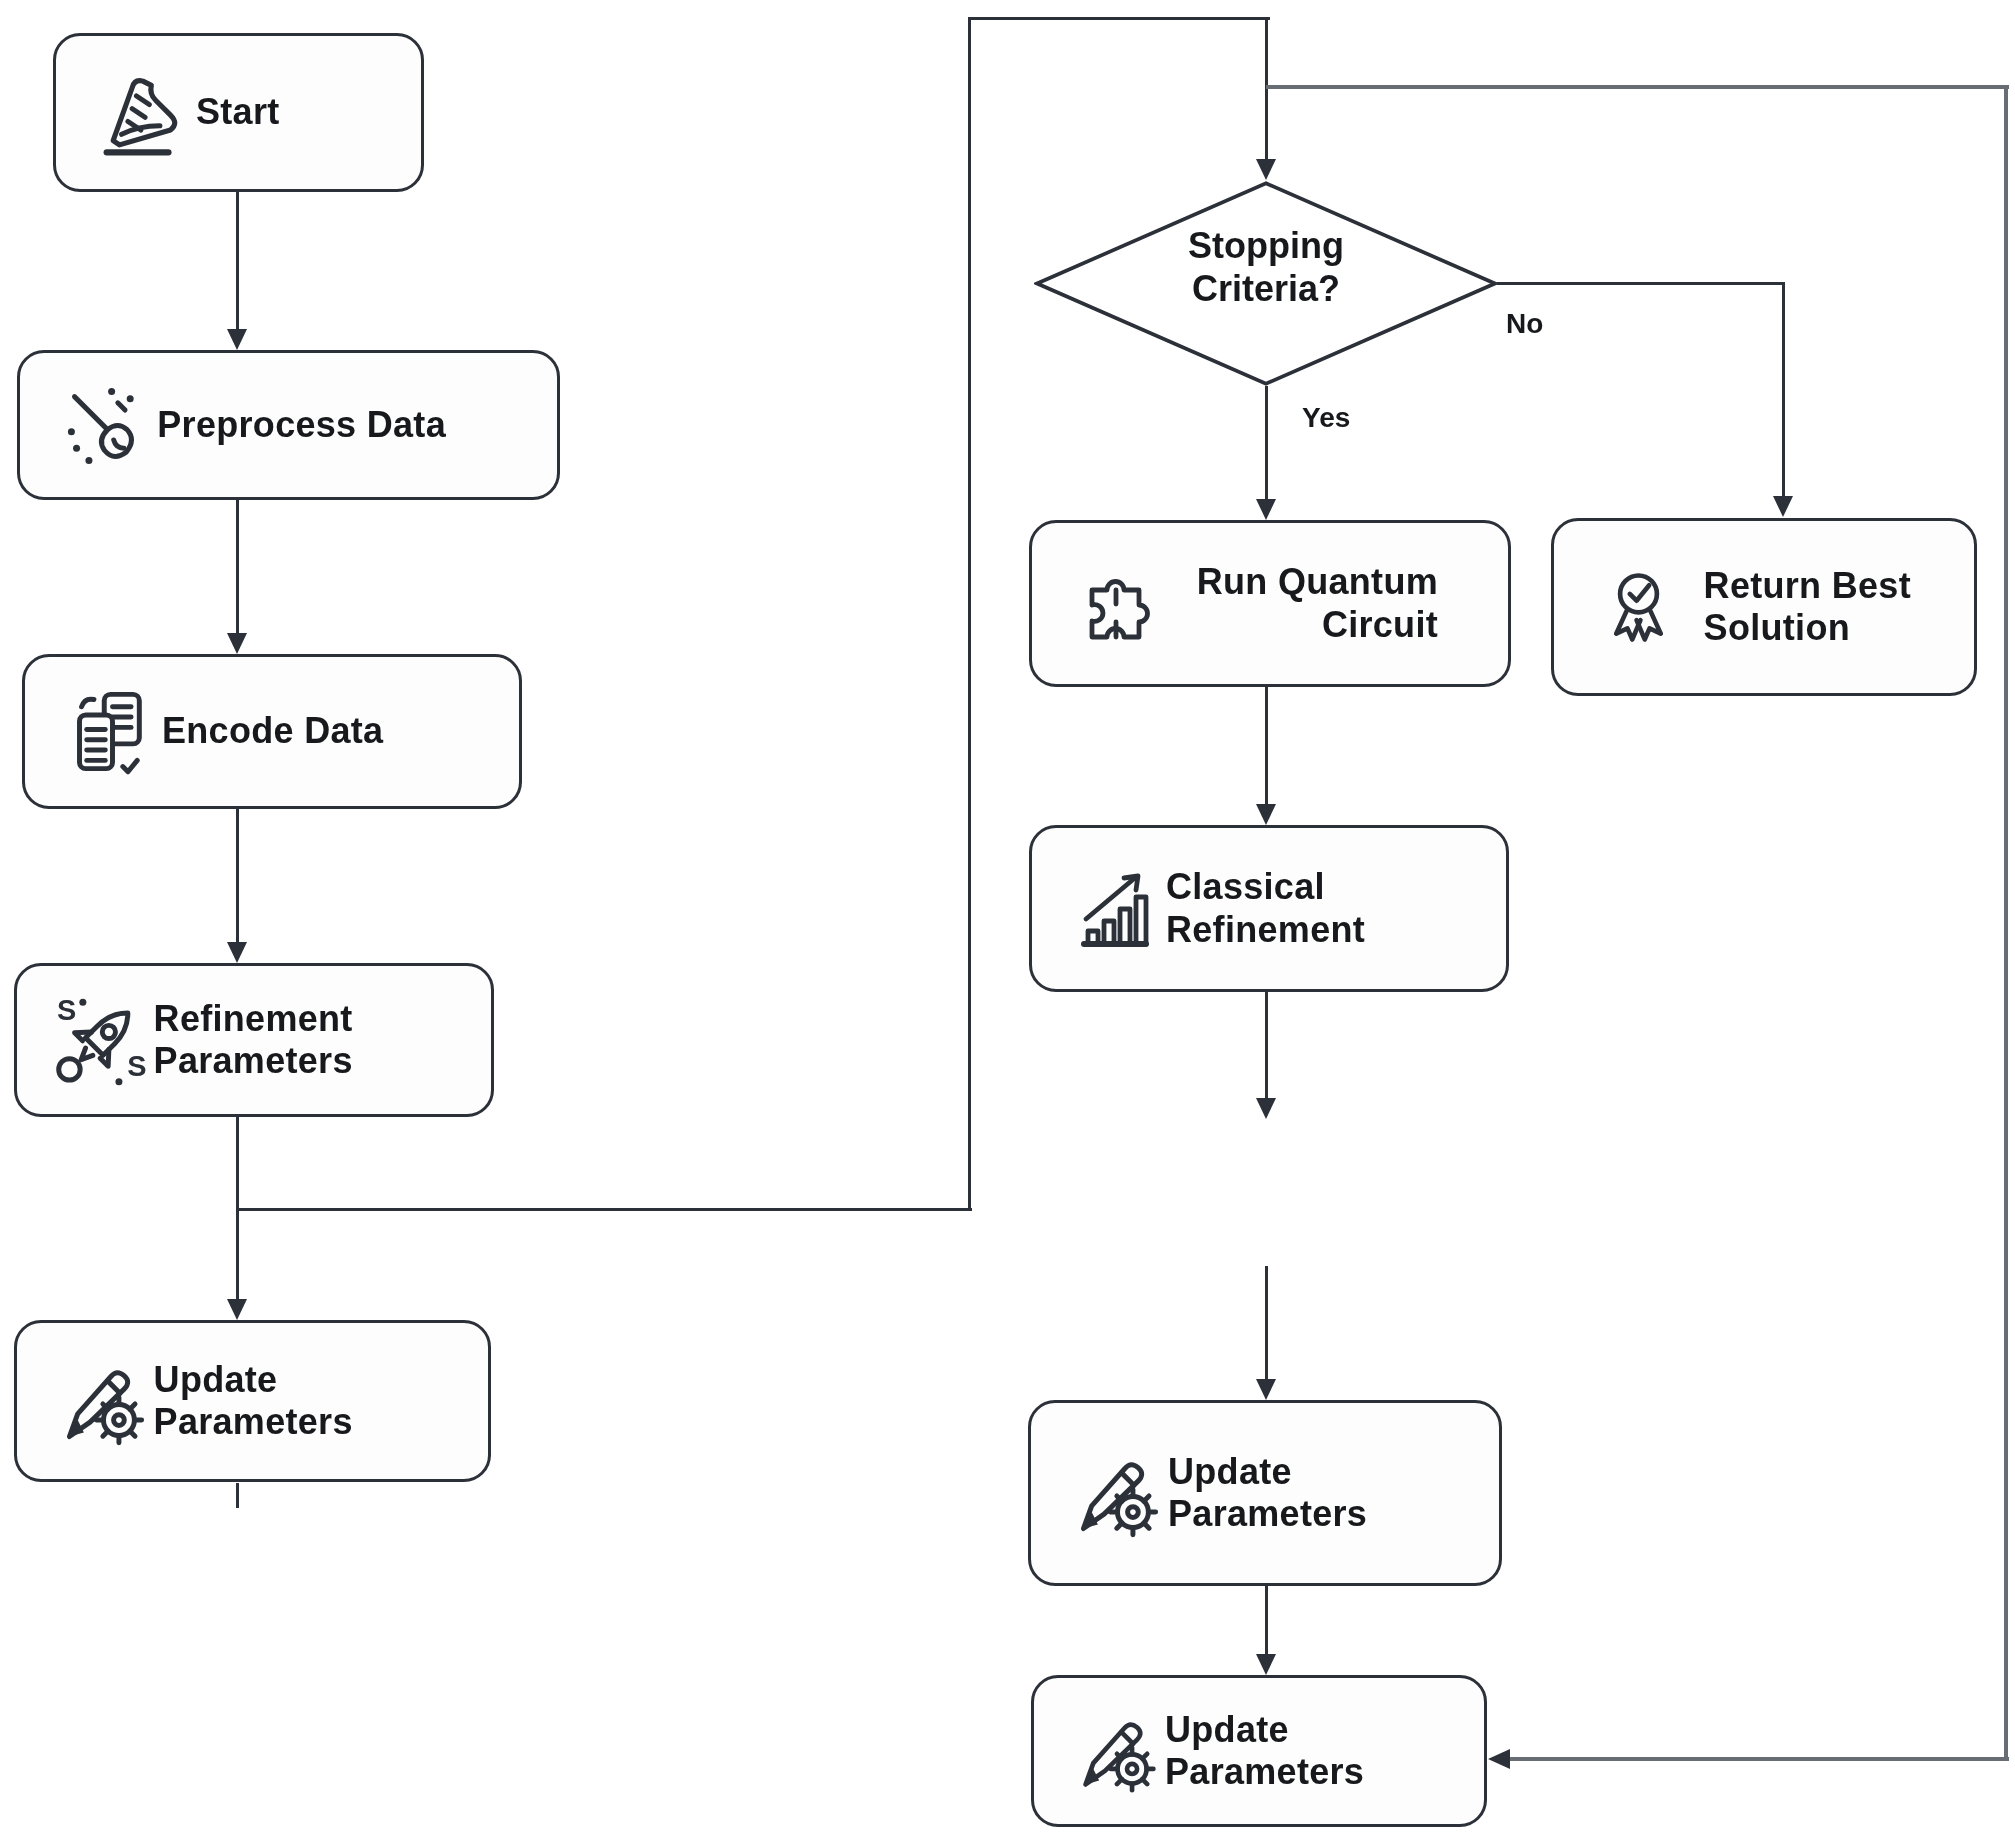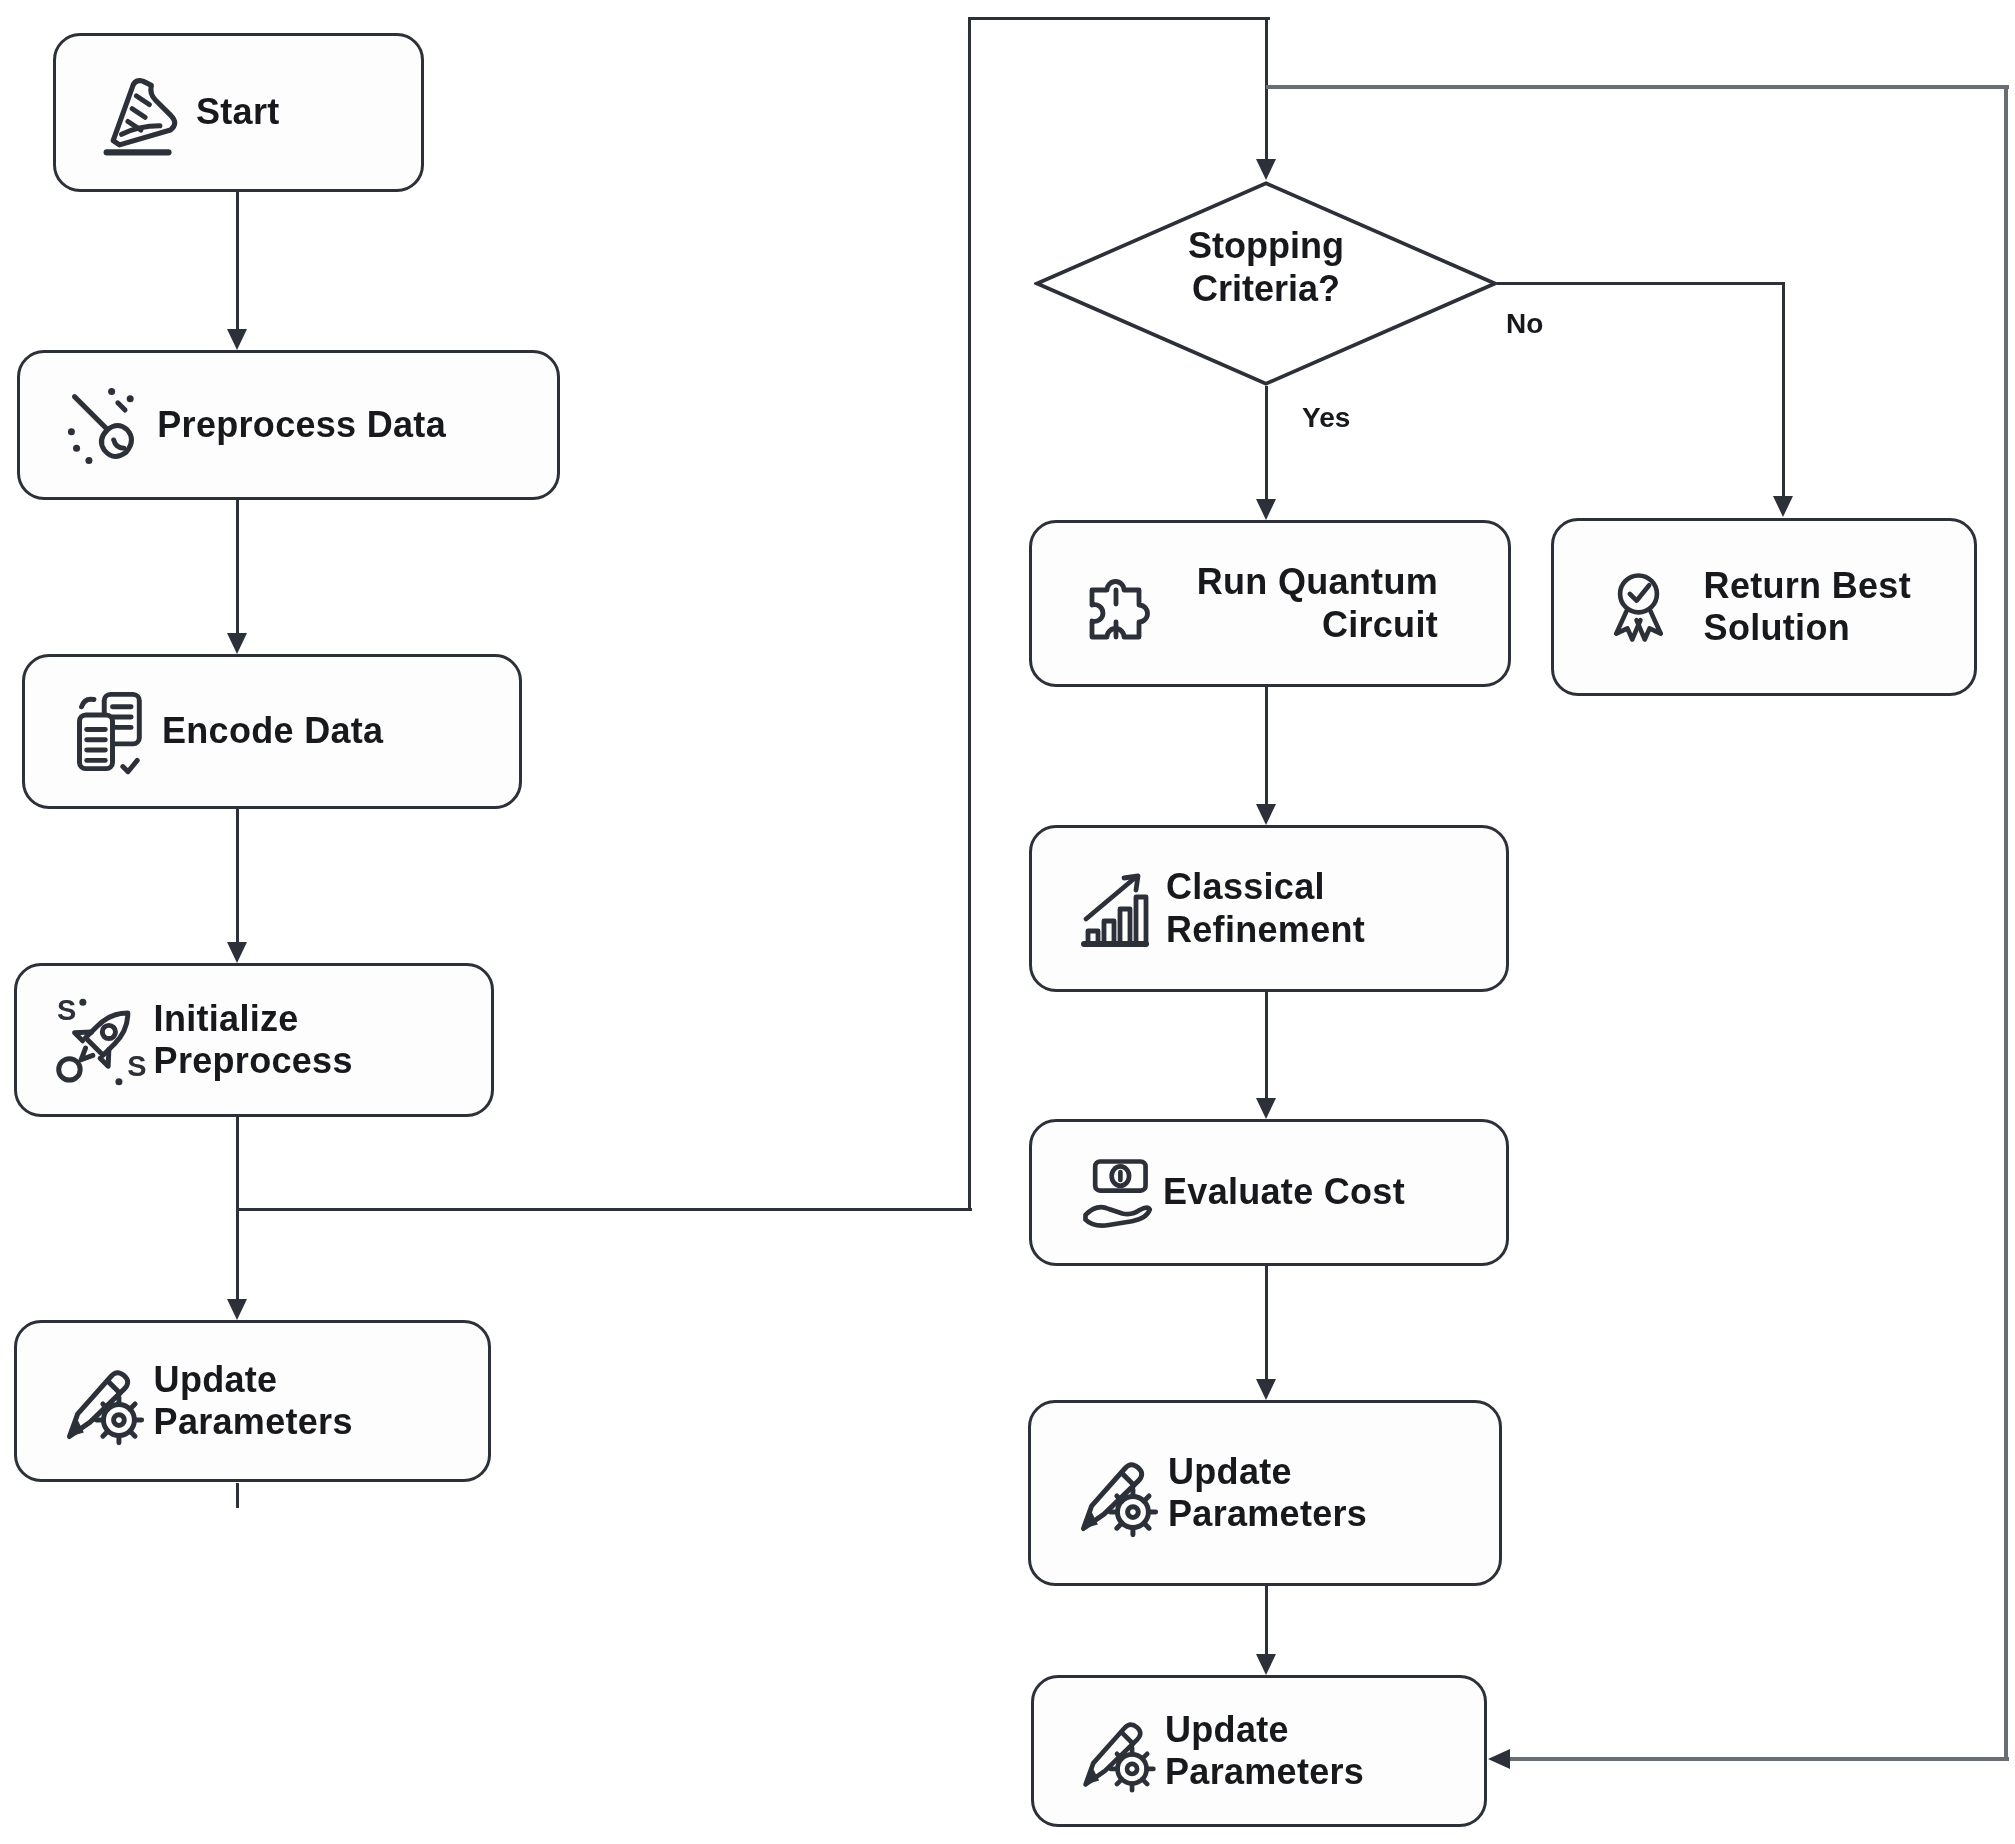--- a/index.html
+++ b/index.html
@@ -179,21 +179,21 @@
           <path d="M30 25 L35.5 31 L30 31"></path>
           <path d="M21.5 32.5 L24 38 L26.5 32.5"></path>
         </g>
         <text x="1" y="14" font-size="14">S</text>
         <text x="35" y="41" font-size="14">S</text>
         <circle cx="7" cy="38" r="5.2"></circle>
         <circle class="fil" cx="13.5" cy="5.5" r="1.7"></circle>
         <circle class="fil" cx="31" cy="44" r="1.7"></circle>
       </svg>
     </span>
-    <span class="label w2">Initialize Preprocess</span>
+    <span class="label w2">Refinement Parameters</span>
   </div>
 
   <div class="node" style="left:13.6px;top:1320px;width:477px;height:162px;">
     <span class="icon">
       <svg width="99" height="99" viewBox="0 0 48 48">
         <path d="M7 41 L11 30 L27 12 Q30 8.5 33.5 11.5 Q37 14.5 33.5 18 L17 34 Z"></path>
         <path class="fil" d="M7 41 L11 33 L14 39 Z"></path>
         <line x1="25.5" y1="14" x2="31.5" y2="20"></line>
         <g transform="translate(31,33)">
           <circle r="7.5"></circle>
@@ -243,31 +243,20 @@
         <rect x="17" y="30" width="5" height="11.5"></rect>
         <rect x="25" y="24" width="5" height="17.5"></rect>
         <rect x="33" y="18" width="5" height="23.5"></rect>
         <line x1="8" y1="29" x2="33" y2="8"></line>
         <path d="M27 8.5 L34 7.5 L33 14.5"></path>
       </svg>
     </span>
     <span class="label w2">Classical Refinement</span>
   </div>
 
-  <div class="node" style="left:1029px;top:1119px;width:480px;height:147px;">
-    <span class="icon">
-      <svg width="93" height="93" viewBox="0 0 48 48">
-        <rect x="13" y="8" width="26" height="15" rx="2.5"></rect>
-        <ellipse cx="26" cy="15.5" rx="4.5" ry="5"></ellipse>
-        <line x1="26" y1="13.5" x2="26" y2="17.5"></line>
-        <path d="M8 35.5 Q14 29.5 20 32.5 L27 34.8 Q32 36 36 33 Q40 30.8 41.2 32.8 Q39.5 37.5 32 38.8 L20 40.8 Q12 42 8 38 Z"></path>
-      </svg>
-    </span>
-    <span class="label w1">Evaluate Cost</span>
-  </div>
 
   <div class="node" style="left:1028px;top:1400px;width:474px;height:186px;">
     <span class="icon">
       <svg width="99" height="99" viewBox="0 0 48 48">
         <path d="M7 41 L11 30 L27 12 Q30 8.5 33.5 11.5 Q37 14.5 33.5 18 L17 34 Z"></path>
         <path class="fil" d="M7 41 L11 33 L14 39 Z"></path>
         <line x1="25.5" y1="14" x2="31.5" y2="20"></line>
         <g transform="translate(31,33)">
           <circle r="7.5"></circle>
           <circle r="2.6"></circle>

